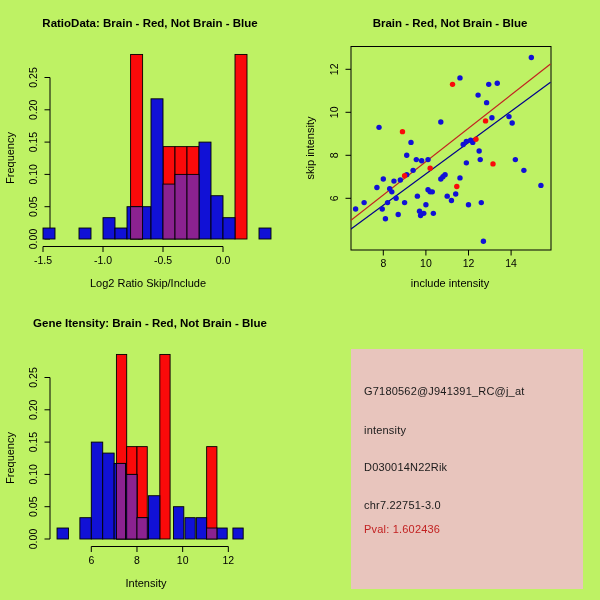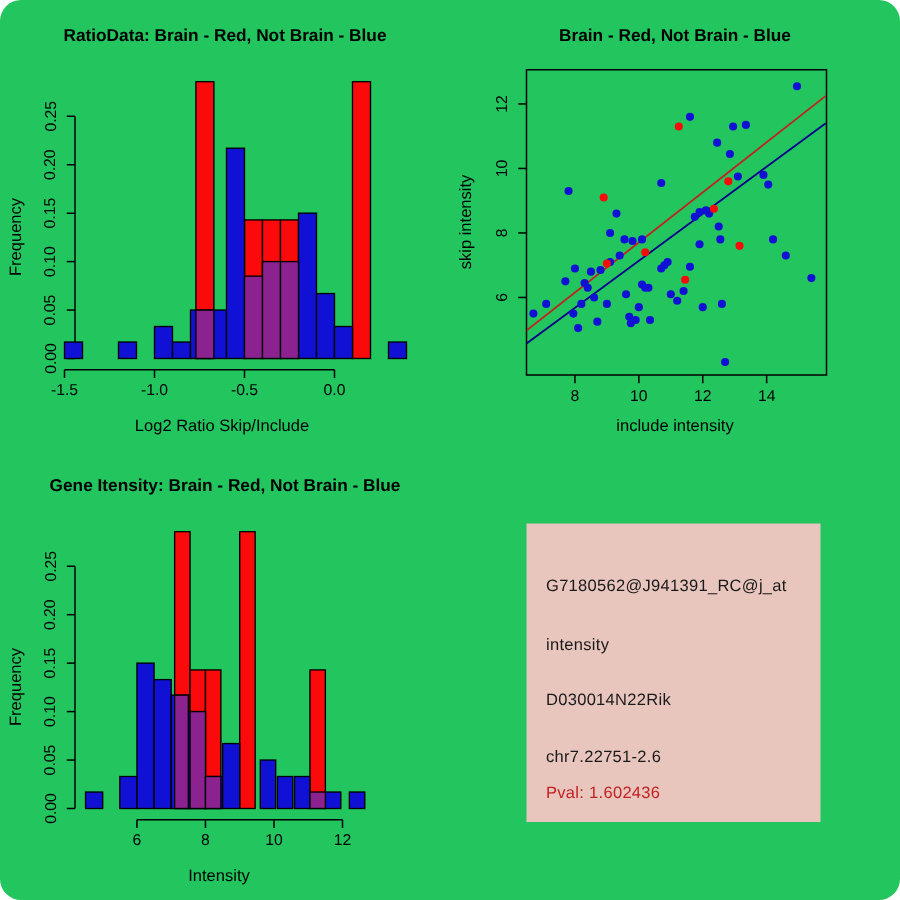--- a/index.html
+++ b/index.html
@@ -1,26 +1,25 @@
 <!DOCTYPE html>
 <html><head>
 <meta charset="utf-8">
 <style>
   html,body{margin:0;padding:0;background:#ffffff;}
   .stage{
-    position:relative;width:600px;height:600px;background:#22c55e;overflow:hidden;
+    position:relative;width:600px;height:600px;background:#bef264;overflow:hidden;
     font-family:"Liberation Sans", sans-serif;
-    border-radius:14px;
   }
   .panel{position:absolute;width:300px;height:300px;}
   #p-tl{left:0;top:0;}
   #p-tr{left:300px;top:0;}
   #p-bl{left:0;top:300px;}
   .info-box{
-    position:absolute;left:351px;top:349px;width:196px;height:199px;
+    position:absolute;left:351px;top:349px;width:196px;height:240px;padding-left:36px;
   }
   .info-line{
     position:absolute;left:13px;font-size:11px;letter-spacing:0.2px;white-space:nowrap;
   }
   svg text{font-family:"Liberation Sans", sans-serif;}
 </style>
 </head>
 <body>
 
 <div class="stage">
@@ -216,16 +215,16 @@
       <rect x="116.42399999999999" y="163.418" width="9.13600000000001" height="75.582" fill="#8B2290" stroke="#000" stroke-width="0.9"></rect>
       <rect x="126.702" y="174.39999999999998" width="10.277999999999992" height="64.60000000000002" fill="#8B2290" stroke="#000" stroke-width="0.9"></rect>
       <rect x="136.98" y="217.682" width="10.277999999999992" height="21.318000000000012" fill="#8B2290" stroke="#000" stroke-width="0.9"></rect>
       <rect x="206.642" y="228.018" width="10.27800000000002" height="10.982" fill="#8B2290" stroke="#000" stroke-width="0.9"></rect>
     </svg>
 
   <div class="info-box" id="info-box" style="background: rgb(232, 197, 189);">
     <div class="info-line" style="top: 36px; color: rgb(26, 26, 26);">G7180562@J941391_RC@j_at</div>
     <div class="info-line" style="top: 75px; color: rgb(26, 26, 26);">intensity</div>
     <div class="info-line" style="top: 112px; color: rgb(26, 26, 26);">D030014N22Rik</div>
-    <div class="info-line" style="top: 150px; color: rgb(26, 26, 26);">chr7.22751-2.6</div>
+    <div class="info-line" style="top: 150px; color: rgb(26, 26, 26);">chr7.22751-3.0</div>
     <div class="info-line" style="top: 174px; color: rgb(194, 33, 33);">Pval: 1.602436</div>
   </div>
 </div>
 
 </body></html>

